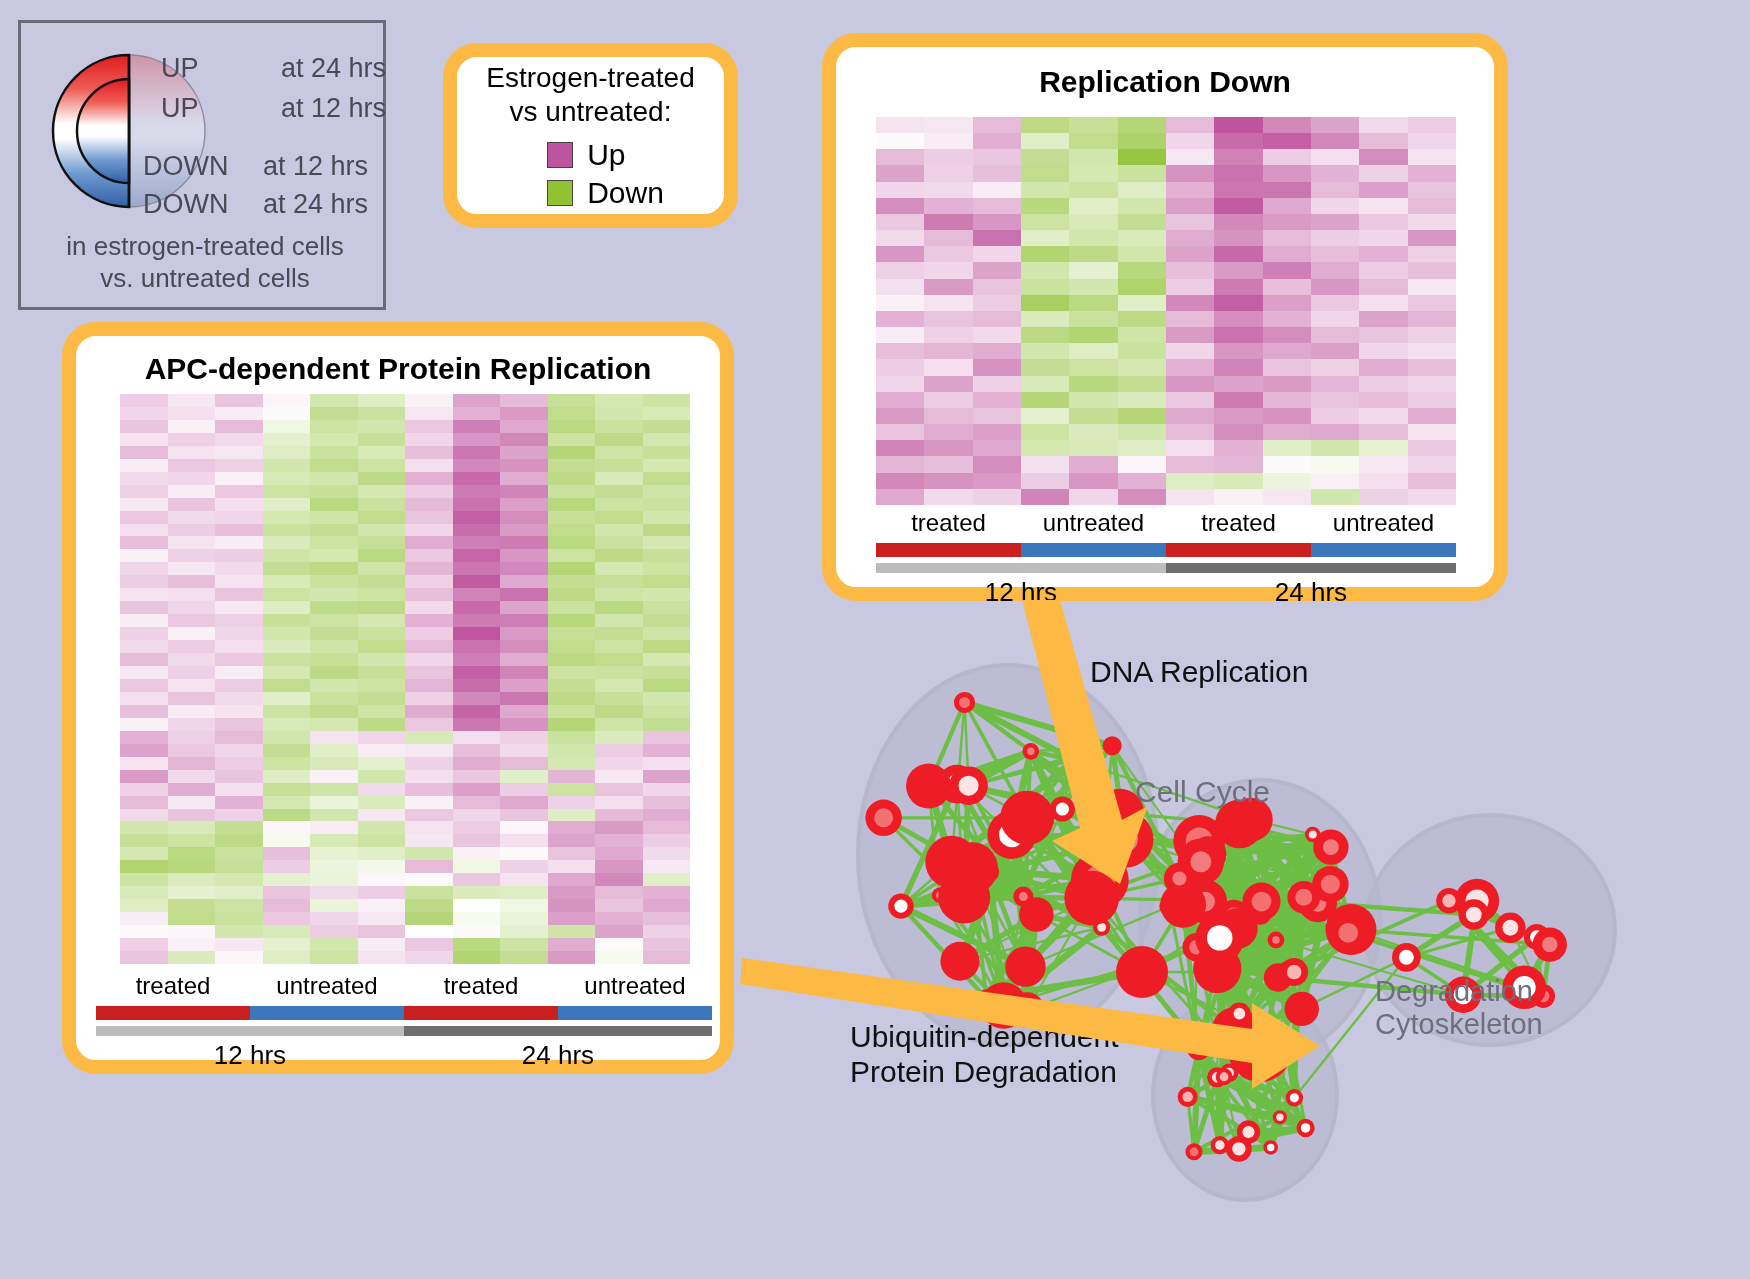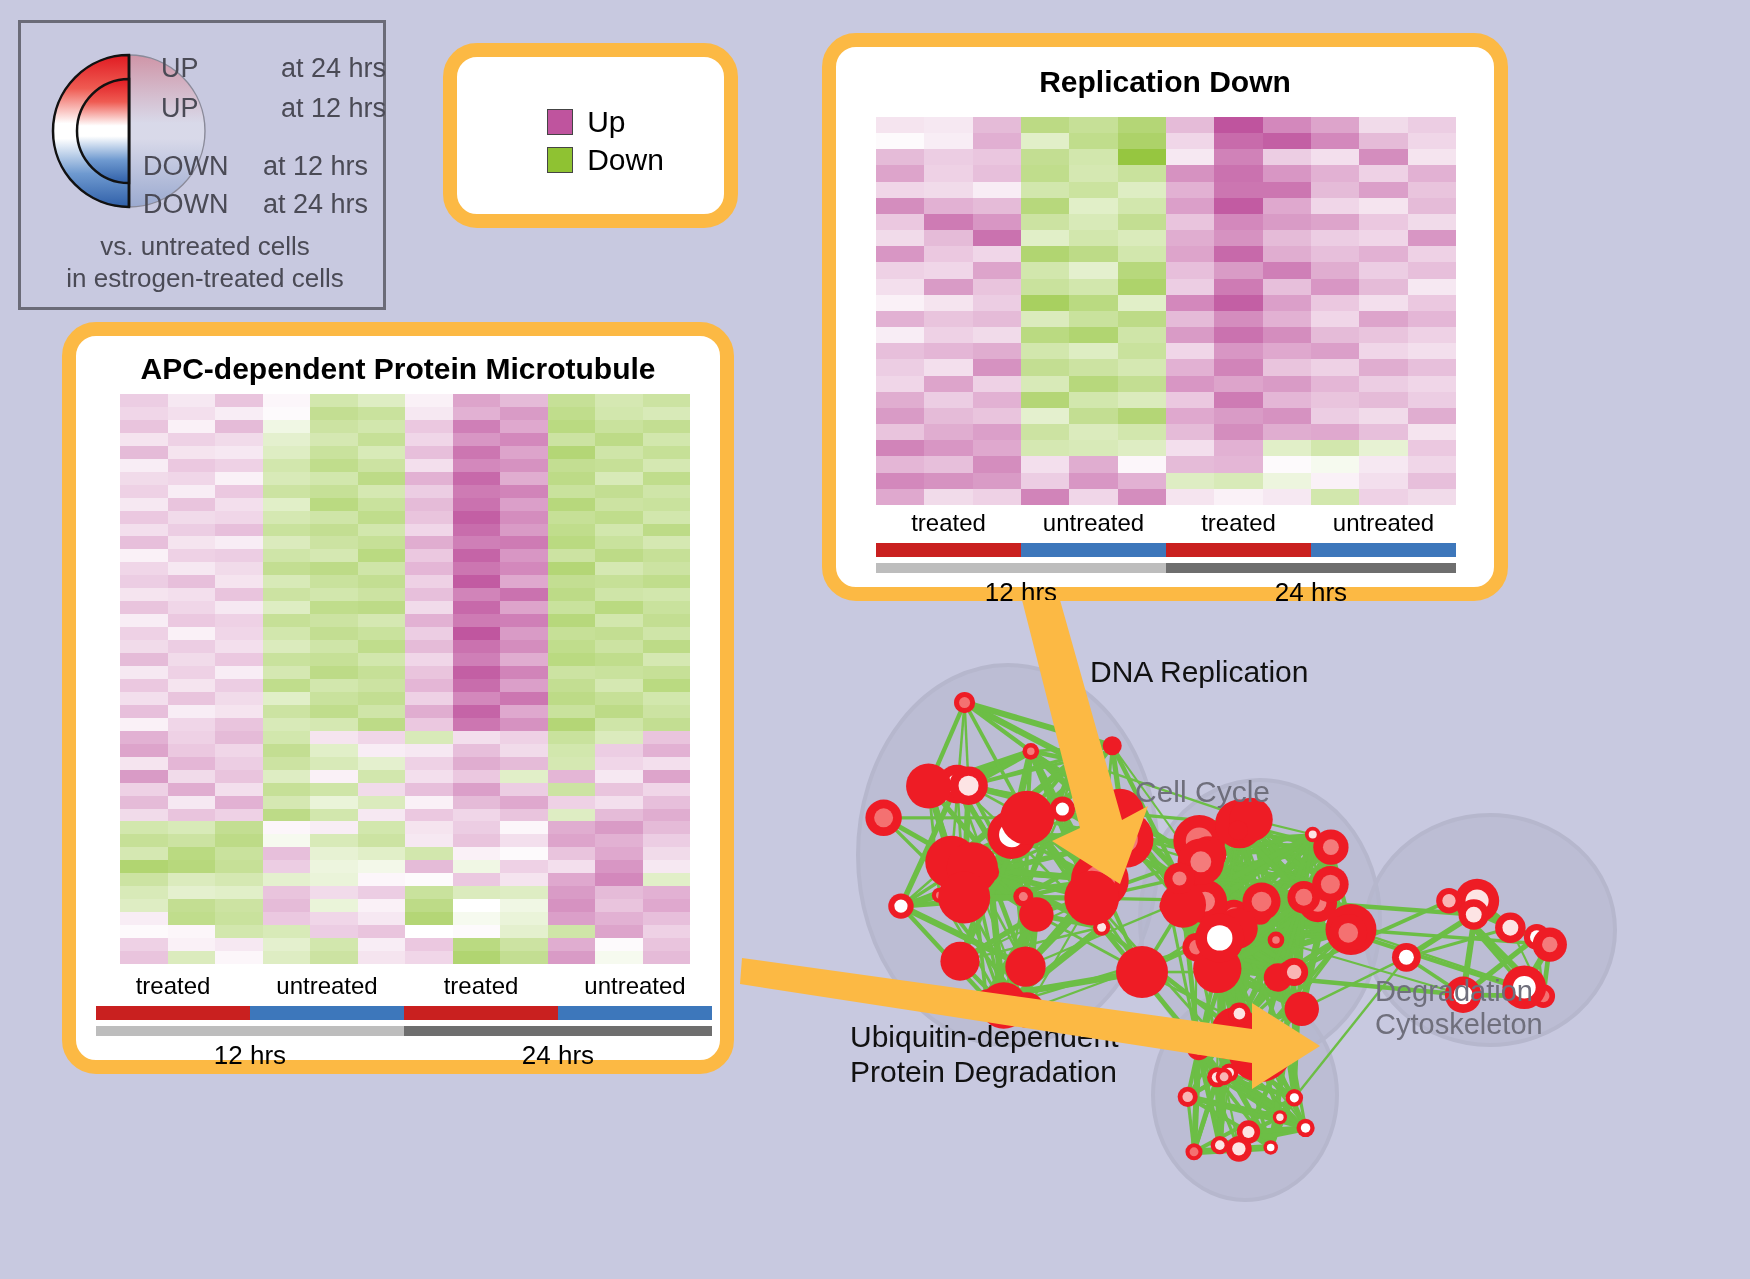--- a/index.html
+++ b/index.html
@@ -120,27 +120,31 @@
     <div class="key-row" style="left:122px;top:128px;">
       <span class="key-term">DOWN</span>
       <span class="key-time">at 12 hrs</span>
     </div>
     <div class="key-row" style="left:122px;top:166px;">
       <span class="key-term">DOWN</span>
       <span class="key-time">at 24 hrs</span>
     </div>
 
     <div id="key-caption">
+      <div>in estrogen-treated cells</div>
       <div>vs. untreated cells</div>
-      <div>in estrogen-treated cells</div>
     </div>
   </div>
 
   <div class="panel" id="legend-box">
     <div id="legend-inner">
+      <div id="legend-title">
+        <div>Estrogen-treated</div>
+        <div>vs untreated:</div>
+      </div>
       <div id="legend-rows">
         <div class="legend-item">
           <span class="legend-swatch" id="sw-up" style="background: rgb(191, 84, 158);"></span>
           <span class="legend-label">Up</span>
         </div>
         <div class="legend-item">
           <span class="legend-swatch" id="sw-down" style="background: rgb(143, 194, 50);"></span>
           <span class="legend-label">Down</span>
         </div>
       </div>
@@ -460,21 +464,21 @@
         <div style="flex: 1 1 0%; background: rgb(110, 110, 110);"></div>
       </div>
 
     <div class="time-labels" id="tlab-rf" style="left:40px;top:530px;width:580px;height:32px;">
         <span>12 hrs</span>
         <span>24 hrs</span>
       </div>
   </div>
 
   <div class="panel" id="panel-apc">
-    <div class="panel-title">APC-dependent Protein Microtubule</div>
+    <div class="panel-title">APC-dependent Protein Replication</div>
 
     <div class="heat" id="heat-apc" style="left: 44px; top: 58px; width: 570px; height: 570px; grid-template-columns: repeat(12, 1fr); grid-template-rows: repeat(44, 1fr);">
         <div style="background: rgb(236, 205, 227);"></div>
         <div style="background: rgb(246, 232, 242);"></div>
         <div style="background: rgb(233, 196, 221);"></div>
         <div style="background: rgb(252, 246, 250);"></div>
         <div style="background: rgb(210, 231, 173);"></div>
         <div style="background: rgb(222, 237, 195);"></div>
         <div style="background: rgb(250, 241, 247);"></div>
         <div style="background: rgb(221, 164, 203);"></div>

